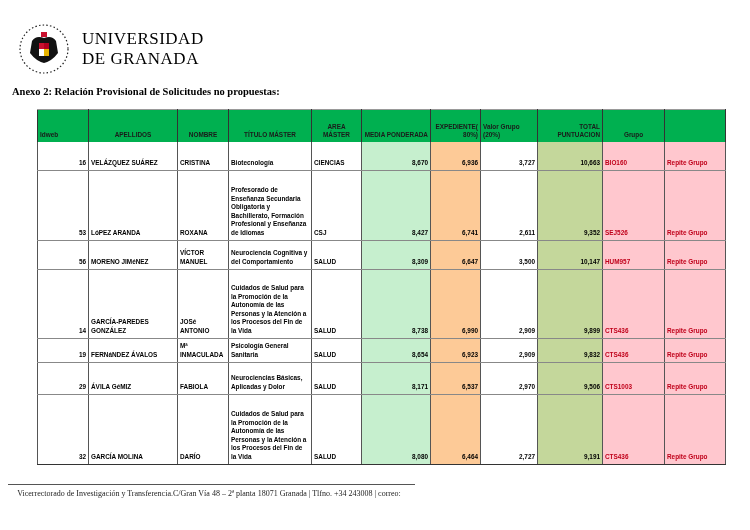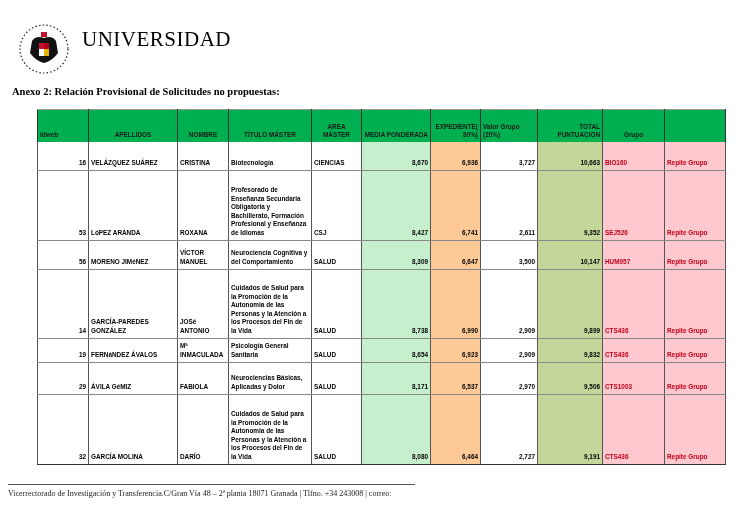--- a/index.html
+++ b/index.html
@@ -1,49 +1,50 @@
 <!DOCTYPE html>
 <html><head>
 <meta charset="utf-8">
 <style>
   html, body { margin:0; padding:0; background:#ffffff; }
   body { width:750px; height:530px; position:relative; overflow:hidden; font-family:"Liberation Sans", sans-serif; }
   .logo { position:absolute; left:18px; top:23px; width:52px; height:52px; }
-  .uni-name { position:absolute; left:82px; top:29px; font-family:"Liberation Serif", serif; color:#000; font-size:21px; line-height:20px; letter-spacing:0.5px; }
+  .uni-name { position:absolute; left:82px; top:29px; font-family:"Liberation Serif", serif; color:#000; font-size:17px; line-height:20px; letter-spacing:0.5px; }
   .annex-title { position:absolute; left:12px; top:86px; font-family:"Liberation Serif", serif; font-weight:bold; font-size:10.5px; color:#000; }
   table.grid { position:absolute; left:37px; top:109px; border-collapse:collapse; table-layout:fixed; font-family:"Liberation Sans", sans-serif; font-size:6.4px; font-weight:bold; color:#000; }
   table.grid th { background:#00b050; color:#1a1a1a; font-weight:bold; vertical-align:bottom; padding:1px 2px 3px 2px; height:28px; line-height:8px; border-left:1px solid #333; border-right:1px solid #333; border-top:1px solid #999; }
   table.grid td { vertical-align:bottom; padding:1px 2px 2px 2px; line-height:8.6px; border-left:1px solid #555; border-right:1px solid #555; border-bottom:1.5px solid #888; }
   table.grid tr:last-child td { border-bottom:1px solid #333; }
   .r { text-align:right; }
   .c { text-align:center; }
   .l { text-align:left; }
   .media { background:#c6efce; }
   .exped { background:#fdca97; }
   .total { background:#c4d79b; }
   .grupo { background:#ffc7ce; color:#c0001a; }
   .footer-line { position:absolute; left:8px; top:484px; width:407px; height:1px; background:#555; }
-  .footer-text { position:absolute; left:8px; top:488px; width:402px; text-align:left; font-family:"Liberation Serif", serif; font-size:8px; line-height:12px; color:#222; }
+  .footer-text { position:absolute; left:8px; top:488px; width:402px; text-align:center; font-family:"Liberation Serif", serif; font-size:8px; line-height:12px; color:#222; }
 </style>
 </head>
 <body>
 
 <svg class="logo" viewBox="0 0 52 52">
   <circle cx="26" cy="26" r="24" fill="none" stroke="#222" stroke-width="1.2" stroke-dasharray="1.5 2.2"></circle>
   <path d="M14 18 Q18 12 26 15 Q34 12 38 18 L40 30 Q34 38 26 40 Q18 38 12 30 Z" fill="#111"></path>
   <rect x="23" y="9" width="6" height="5" fill="#c8102e"></rect>
   <rect x="21" y="20" width="10" height="13" fill="#f2f2f2"></rect>
   <rect x="21" y="20" width="5" height="6" fill="#c8102e"></rect>
   <rect x="26" y="26" width="5" height="7" fill="#e8b400"></rect>
   <rect x="26" y="20" width="5" height="6" fill="#b00020"></rect>
   <rect x="21" y="26" width="5" height="7" fill="#ffffff"></rect>
 </svg>
 
 <div class="uni-name">
   <div>UNIVERSIDAD</div>
+  <div>DE GRANADA</div>
 </div>
 
 <div class="annex-title">Anexo 2: Relación Provisional de Solicitudes no propuestas:</div>
 
 <table class="grid">
   <colgroup>
     <col style="width:51px">
       <col style="width:89px">
       <col style="width:51px">
       <col style="width:83px">

